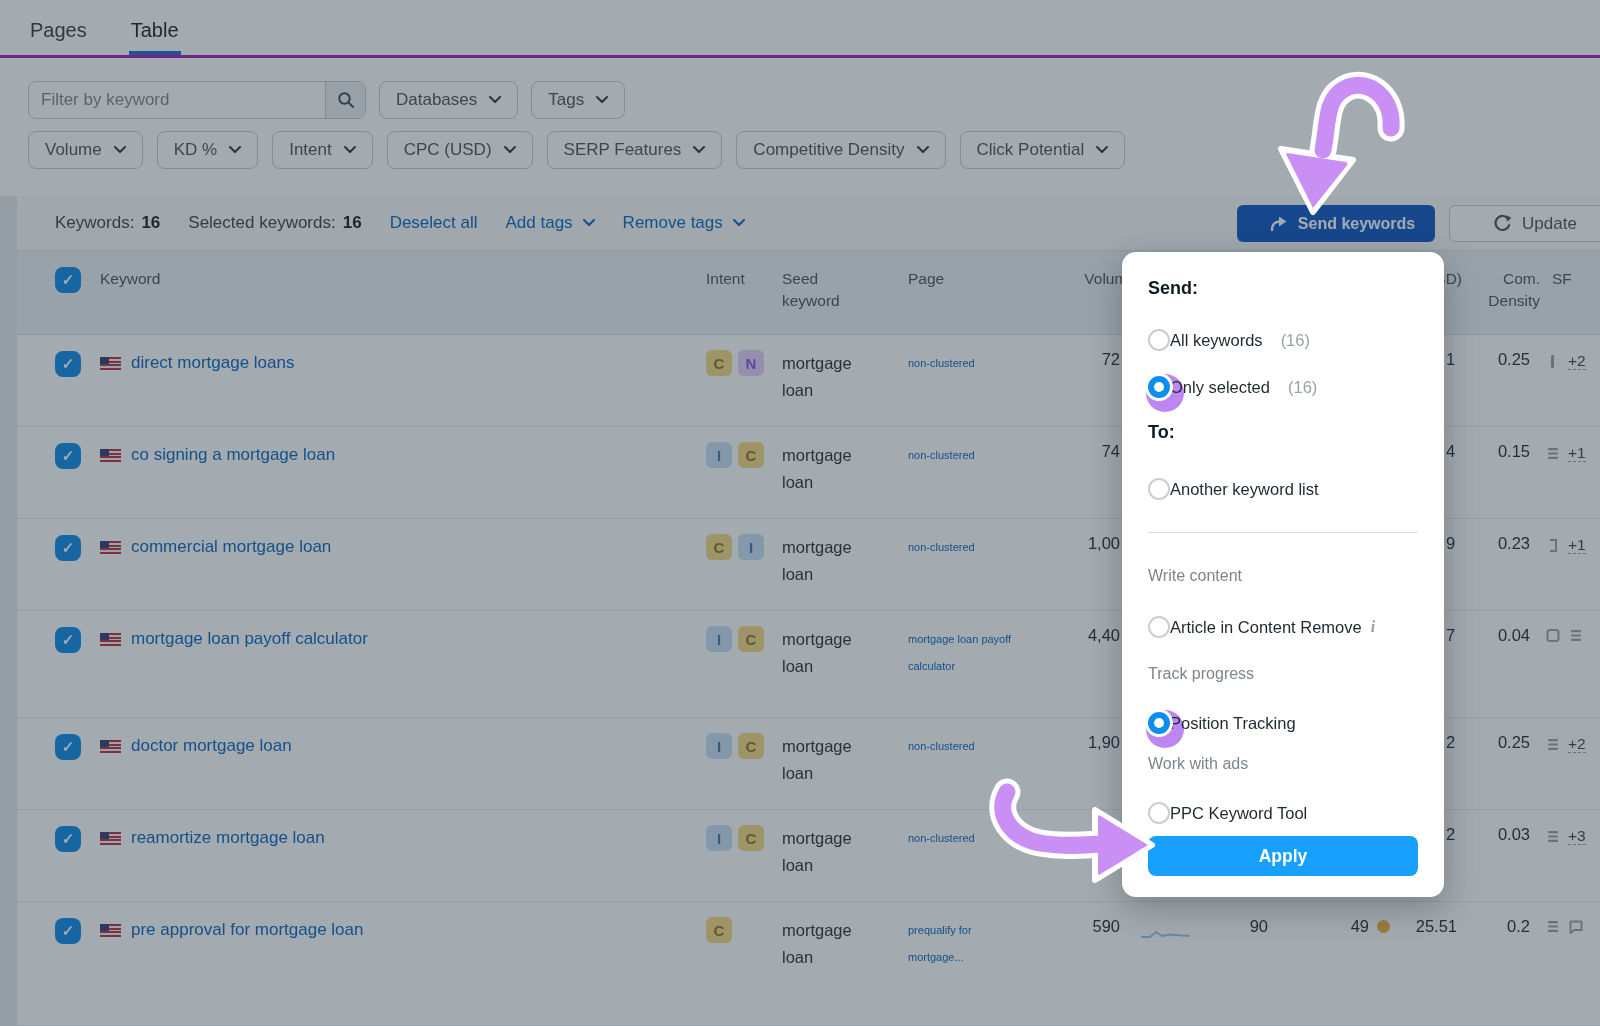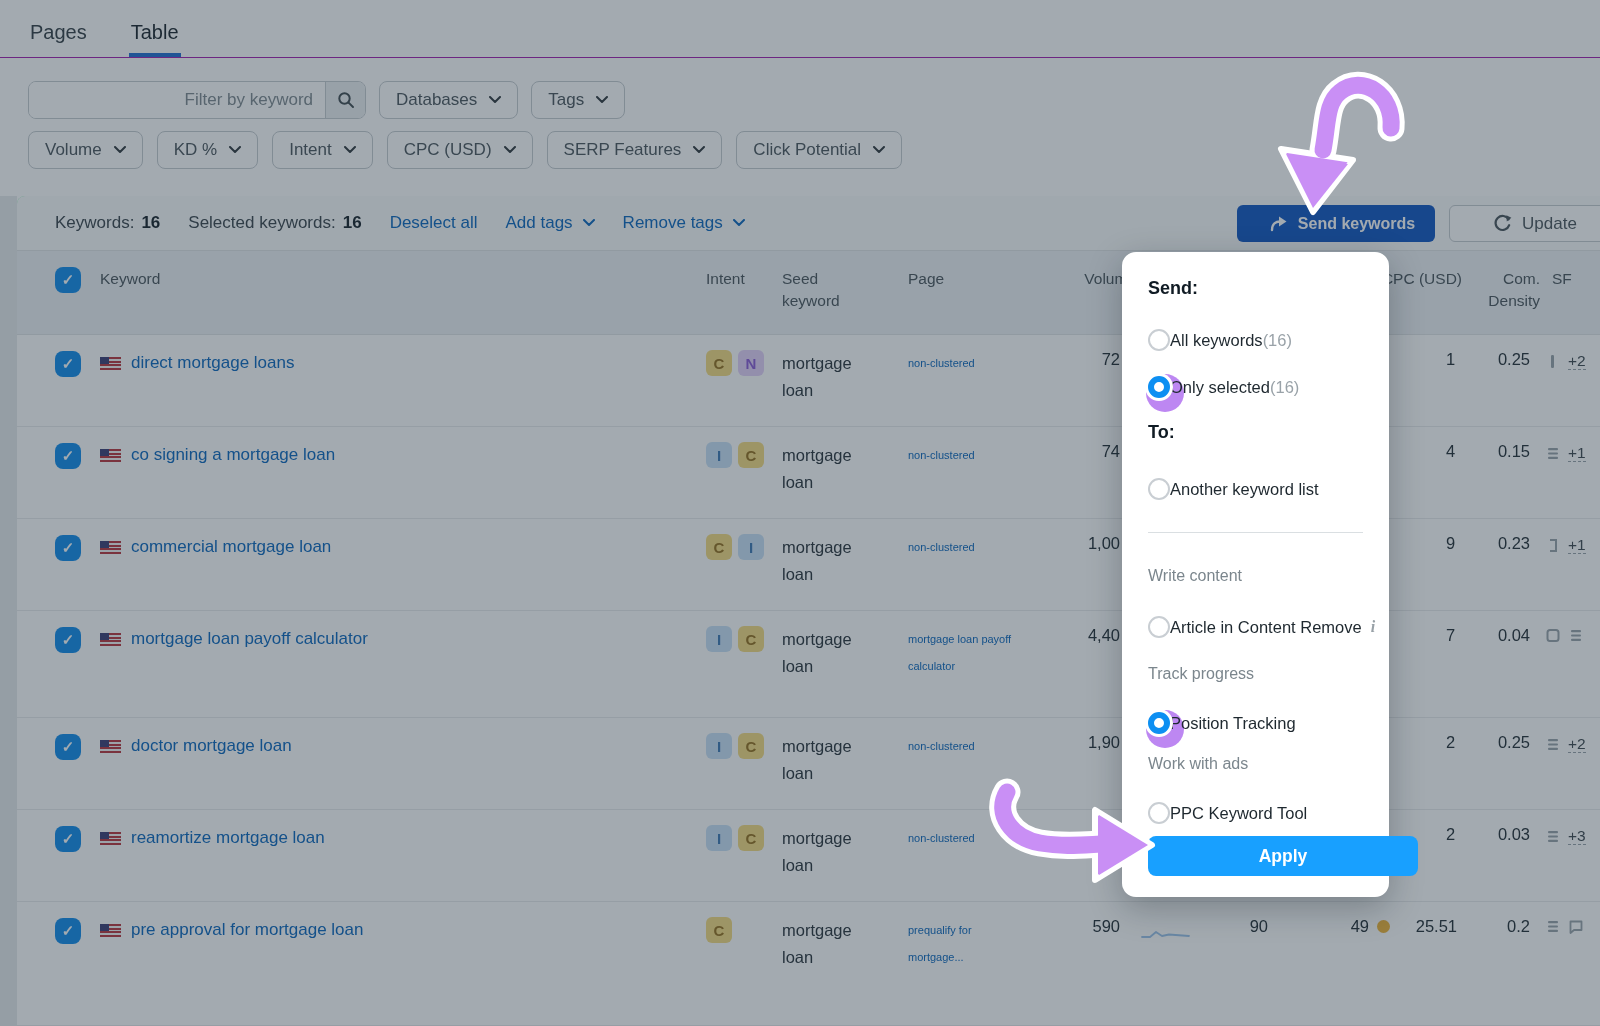--- a/index.html
+++ b/index.html
@@ -1,30 +1,30 @@
 <!DOCTYPE html>
 <html><head>
 <meta charset="utf-8">
 <style>
   * { margin:0; padding:0; box-sizing:border-box; }
   html,body { width:1600px; height:1026px; }
   body { font-family:"Liberation Sans", sans-serif; background:#fff; }
   .stage { position:relative; width:1600px; height:1026px; overflow:hidden; background:#fff; }
 
   
-  .tabsbar { position:absolute; left:0; top:0; width:1600px; height:58px; background:#fff; border-bottom:1px solid #a21caf; display:flex; align-items:flex-end; padding-left:28px; gap:40px; }
+  .tabsbar { position:absolute; left:0; top:0; width:1600px; height:58px; background:#fff; border-bottom:3px solid #a21caf; display:flex; align-items:flex-end; padding-left:28px; gap:40px; }
   .tab { font-size:20px; color:#323d44; padding:14px 2px 13px; cursor:pointer; }
   .tab.active { color:#18222a; border-bottom:4px solid #1f6cd1; padding-bottom:9px; }
 
   
   .filters { position:absolute; left:0; top:59px; width:1600px; height:137px; background:#fff; }
   .frow1 { position:absolute; left:28px; top:22px; display:flex; gap:13px; }
   .frow2 { position:absolute; left:28px; top:72px; display:flex; gap:14px; }
   .search-wrap { display:flex; width:338px; height:38px; border:1px solid #c5cbcf; border-radius:8px; overflow:hidden; background:#fff; }
-  .search-input { flex:1; border:none; outline:none; font-size:17px; color:#2b353c; padding:0 12px; font-family:"Liberation Sans",sans-serif;text-align:right; }
+  .search-input { flex:1; border:none; outline:none; font-size:17px; color:#2b353c; padding:0 12px; font-family:"Liberation Sans",sans-serif; }
   .search-input::placeholder { color:#7e898f; }
   .search-btn { width:40px; background:#edf0f2; border-left:1px solid #c5cbcf; display:flex; align-items:center; justify-content:center; cursor:pointer; }
   .chip { height:38px; border:1px solid #c5cbcf; border-radius:8px; background:#fff; display:flex; align-items:center; padding:0 16px; font-size:17px; color:#4a555c; gap:12px; cursor:pointer; white-space:nowrap; }
   .chev { width:12px; height:8px; flex:0 0 auto; }
 
   
   .gutter { position:absolute; left:0; top:196px; width:17px; bottom:0; background:#e7eaec; }
   .card { position:absolute; left:17px; top:196px; width:1583px; bottom:0; background:#86efac; border-top-left-radius:8px; }
   .toolbar { position:relative; height:55px; background:#fafbfc; border-bottom:1px solid #e0e4e6; border-top-left-radius:8px; display:flex; align-items:center; padding-left:38px; gap:28px; }
   .tb-text { font-size:17px; color:#39444b; display:flex; gap:7px; align-items:center; }
@@ -58,30 +58,30 @@
   .ccpct { position:absolute; left:1429px; top:15px; font-size:16.5px; color:#222d34; }
   .ccpc { position:absolute; left:1368px; top:15px; width:72px; text-align:right; font-size:16.5px; color:#222d34; }
   .ccom { position:absolute; left:1443px; top:15px; width:70px; text-align:right; font-size:16.5px; color:#222d34; }
   .cserp { position:absolute; left:1528px; top:17px; display:flex; align-items:center; gap:7px; }
   .more { font-size:15.5px; color:#3d474e; border-bottom:1.5px dashed #98a2a9; cursor:pointer; line-height:17px; }
 
   
   .overlay { position:absolute; inset:0; background:rgba(36,52,66,0.42); z-index:50; }
 
   
-  .panel { position:absolute; left:1122px; top:252px; width:267px; height:645px; background:#fff; border-radius:14px; box-shadow:0 10px 34px rgba(10,20,30,0.28); z-index:60;padding-left:8px; }
+  .panel { position:absolute; left:1122px; top:252px; width:322px; height:645px; background:#fff; border-radius:14px; box-shadow:0 10px 34px rgba(10,20,30,0.28); z-index:60;padding-left:8px; }
   .p-title { position:absolute; left:26px; font-size:18px; font-weight:bold; color:#101b24; }
   .p-sec { position:absolute; left:26px; font-size:16px; color:#7b868d; }
   .popt { position:absolute; left:26px; height:28px; display:flex; align-items:center; cursor:pointer; }
   .radio { position:relative; width:22px; height:22px; border-radius:50%; border:2px solid #c9ced3; background:#fff; flex:0 0 auto; }
   .radio.sel { border:6px solid #0d8ff2; }
   .halo { position:absolute; left:-8px; top:-8px; width:38px; height:38px; border-radius:50%; background:#bd87f2; z-index:-1; }
   .radio.hl { box-shadow:0 0 0 3px #fff; }
   .plabel { font-size:16.5px; color:#1e282f; }
-  .pcount { font-size:16.5px; color:#99a2a8; margin-left:0; }
+  .pcount { font-size:16.5px; color:#99a2a8; margin-left:18px; }
   .info-i { font-family:"Liberation Serif",serif; font-style:italic; font-weight:bold; font-size:16px; color:#98a1a7; margin-left:9px; }
   .p-div { position:absolute; left:26px; right:26px; height:1px; background:#dadfe2; }
   .btn-apply { position:absolute; left:26px; top:584px; width:270px; height:40px; background:#18a0ff; border:none; border-radius:8px; color:#fff; font-size:17.5px; font-weight:bold; cursor:pointer; font-family:"Liberation Sans",sans-serif; }
 
   .arrows { position:absolute; inset:0; z-index:70; pointer-events:none; }
 </style>
 </head>
 <body>
 
 <div class="stage">
@@ -137,20 +137,26 @@
           </svg>
         </div>
         <div class="chip">
           <span>CPC (USD)</span>
           <svg viewBox="0 0 12 8" class="chev">
             <path d="M1,1 L6,6 L11,1" fill="none" stroke="#2f383d" stroke-width="2" stroke-linecap="round" stroke-linejoin="round"></path>
           </svg>
         </div>
         <div class="chip">
           <span>SERP Features</span>
+          <svg viewBox="0 0 12 8" class="chev">
+            <path d="M1,1 L6,6 L11,1" fill="none" stroke="#2f383d" stroke-width="2" stroke-linecap="round" stroke-linejoin="round"></path>
+          </svg>
+        </div>
+        <div class="chip">
+          <span>Competitive Density</span>
           <svg viewBox="0 0 12 8" class="chev">
             <path d="M1,1 L6,6 L11,1" fill="none" stroke="#2f383d" stroke-width="2" stroke-linecap="round" stroke-linejoin="round"></path>
           </svg>
         </div>
         <div class="chip">
           <span>Click Potential</span>
           <svg viewBox="0 0 12 8" class="chev">
             <path d="M1,1 L6,6 L11,1" fill="none" stroke="#2f383d" stroke-width="2" stroke-linecap="round" stroke-linejoin="round"></path>
           </svg>
         </div>

